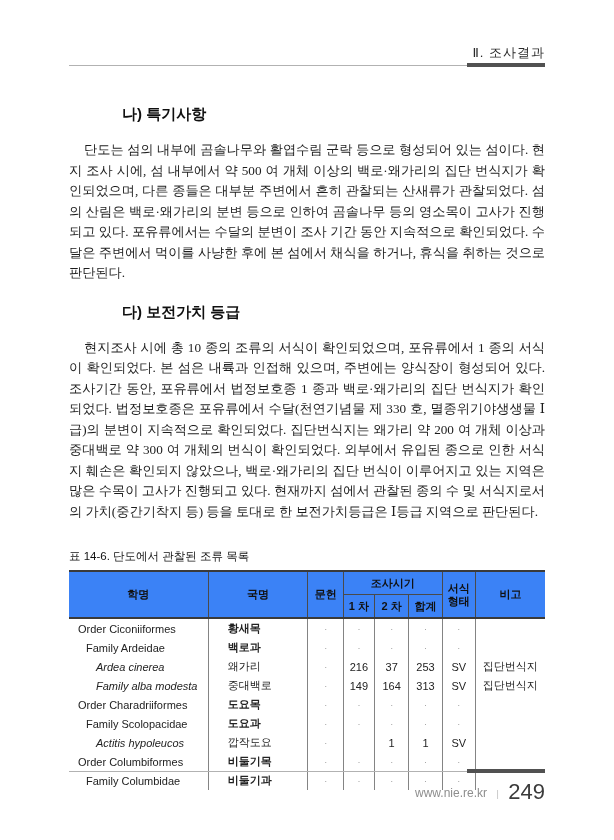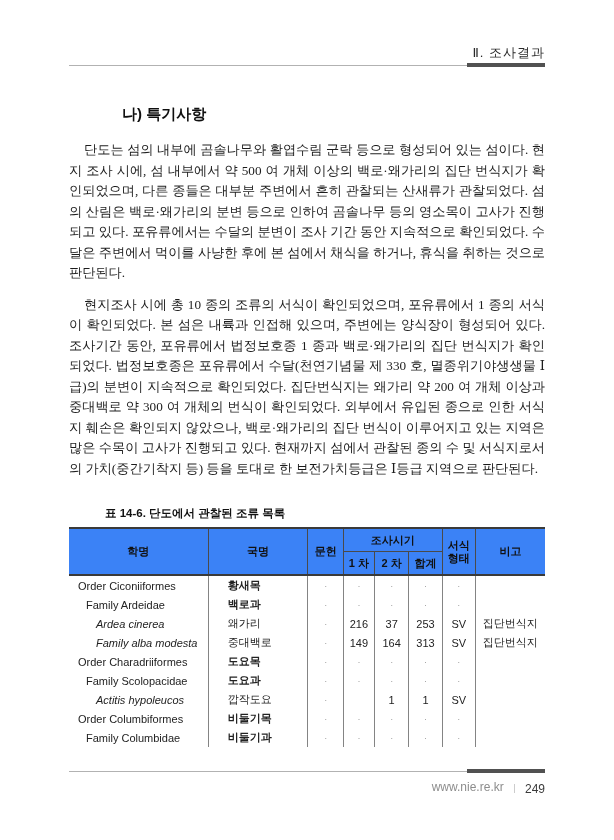--- a/index.html
+++ b/index.html
@@ -38,21 +38,21 @@
     font-size:13.2px; line-height:20.5px;
     text-align:justify; text-indent:15px;
     word-break:break-all;
     color:#1c1c1c;
   }
 
   
   .table-caption {
     margin-top:27px;
     font-family:"Liberation Sans","DejaVu Sans",sans-serif;
-    font-size:11.5px; font-weight:bold; color:#111;margin-left:36px;
+    font-size:11.5px; font-weight:normal; color:#111;
   }
   table.bird-table {
     width:100%; margin-top:6px;
     border-collapse:collapse;
     font-family:"Liberation Sans","DejaVu Sans",sans-serif;
     font-size:11px; color:#222;
     border-top:2px solid #3a3a3a;
     table-layout:fixed;
   }
   .bird-table thead th {
@@ -85,36 +85,37 @@
 
   
   .page-footer { position:absolute; left:69px; right:69px; top:766px; }
   .foot-text {
     margin-top:5px; text-align:right;
     font-family:"Liberation Sans","DejaVu Sans",sans-serif;
     white-space:nowrap;
   }
   .foot-site { font-size:12px; color:#8d8d8d; vertical-align:2px; }
   .foot-sep  { font-size:9px; color:#bcbcbc; margin:0 5px; vertical-align:2px; }
-  .foot-page { font-size:12px; color:#3b3b3b; font-weight:normal; }
+  .foot-page { font-size:22px; color:#3b3b3b; font-weight:normal; }
 </style>
 </head>
 <body>
 
 <div class="page">
 
   <div class="running-head">Ⅱ. 조사결과</div>
   <div class="rule">
     <span class="thin"></span>
     <span class="thick"></span>
   </div>
 
   <h3 class="section-heading heading-1">나) 특기사항</h3>
   <p class="body-text">단도는 섬의 내부에 곰솔나무와 활엽수림 군락 등으로 형성되어 있는 섬이다. 현지 조사 시에, 섬 내부에서 약 500 여 개체 이상의 백로·왜가리의 집단 번식지가 확인되었으며, 다른 종들은 대부분 주변에서 흔히 관찰되는 산새류가 관찰되었다. 섬의 산림은 백로·왜가리의 분변 등으로 인하여 곰솔나무 등의 영소목이 고사가 진행되고 있다. 포유류에서는 수달의 분변이 조사 기간 동안 지속적으로 확인되었다. 수달은 주변에서 먹이를 사냥한 후에 본 섬에서 채식을 하거나, 휴식을 취하는 것으로 판단된다.</p>
 
+  <h3 class="section-heading heading-2">다) 보전가치 등급</h3>
   <p class="body-text">현지조사 시에 총 10 종의 조류의 서식이 확인되었으며, 포유류에서 1 종의 서식이 확인되었다. 본 섬은 내륙과 인접해 있으며, 주변에는 양식장이 형성되어 있다. 조사기간 동안, 포유류에서 법정보호종 1 종과 백로·왜가리의 집단 번식지가 확인되었다. 법정보호종은 포유류에서 수달(천연기념물 제 330 호, 멸종위기야생생물 Ⅰ급)의 분변이 지속적으로 확인되었다. 집단번식지는 왜가리 약 200 여 개체 이상과 중대백로 약 300 여 개체의 번식이 확인되었다. 외부에서 유입된 종으로 인한 서식지 훼손은 확인되지 않았으나, 백로·왜가리의 집단 번식이 이루어지고 있는 지역은 많은 수목이 고사가 진행되고 있다. 현재까지 섬에서 관찰된 종의 수 및 서식지로서의 가치(중간기착지 등) 등을 토대로 한 보전가치등급은 Ⅰ등급 지역으로 판단된다.</p>
 
   <div class="table-caption">표 14-6. 단도에서 관찰된 조류 목록</div>
 
   <table class="bird-table">
     <colgroup>
       <col style="width:138px">
         <col style="width:99px">
         <col style="width:35px">
       <col style="width:31px">

